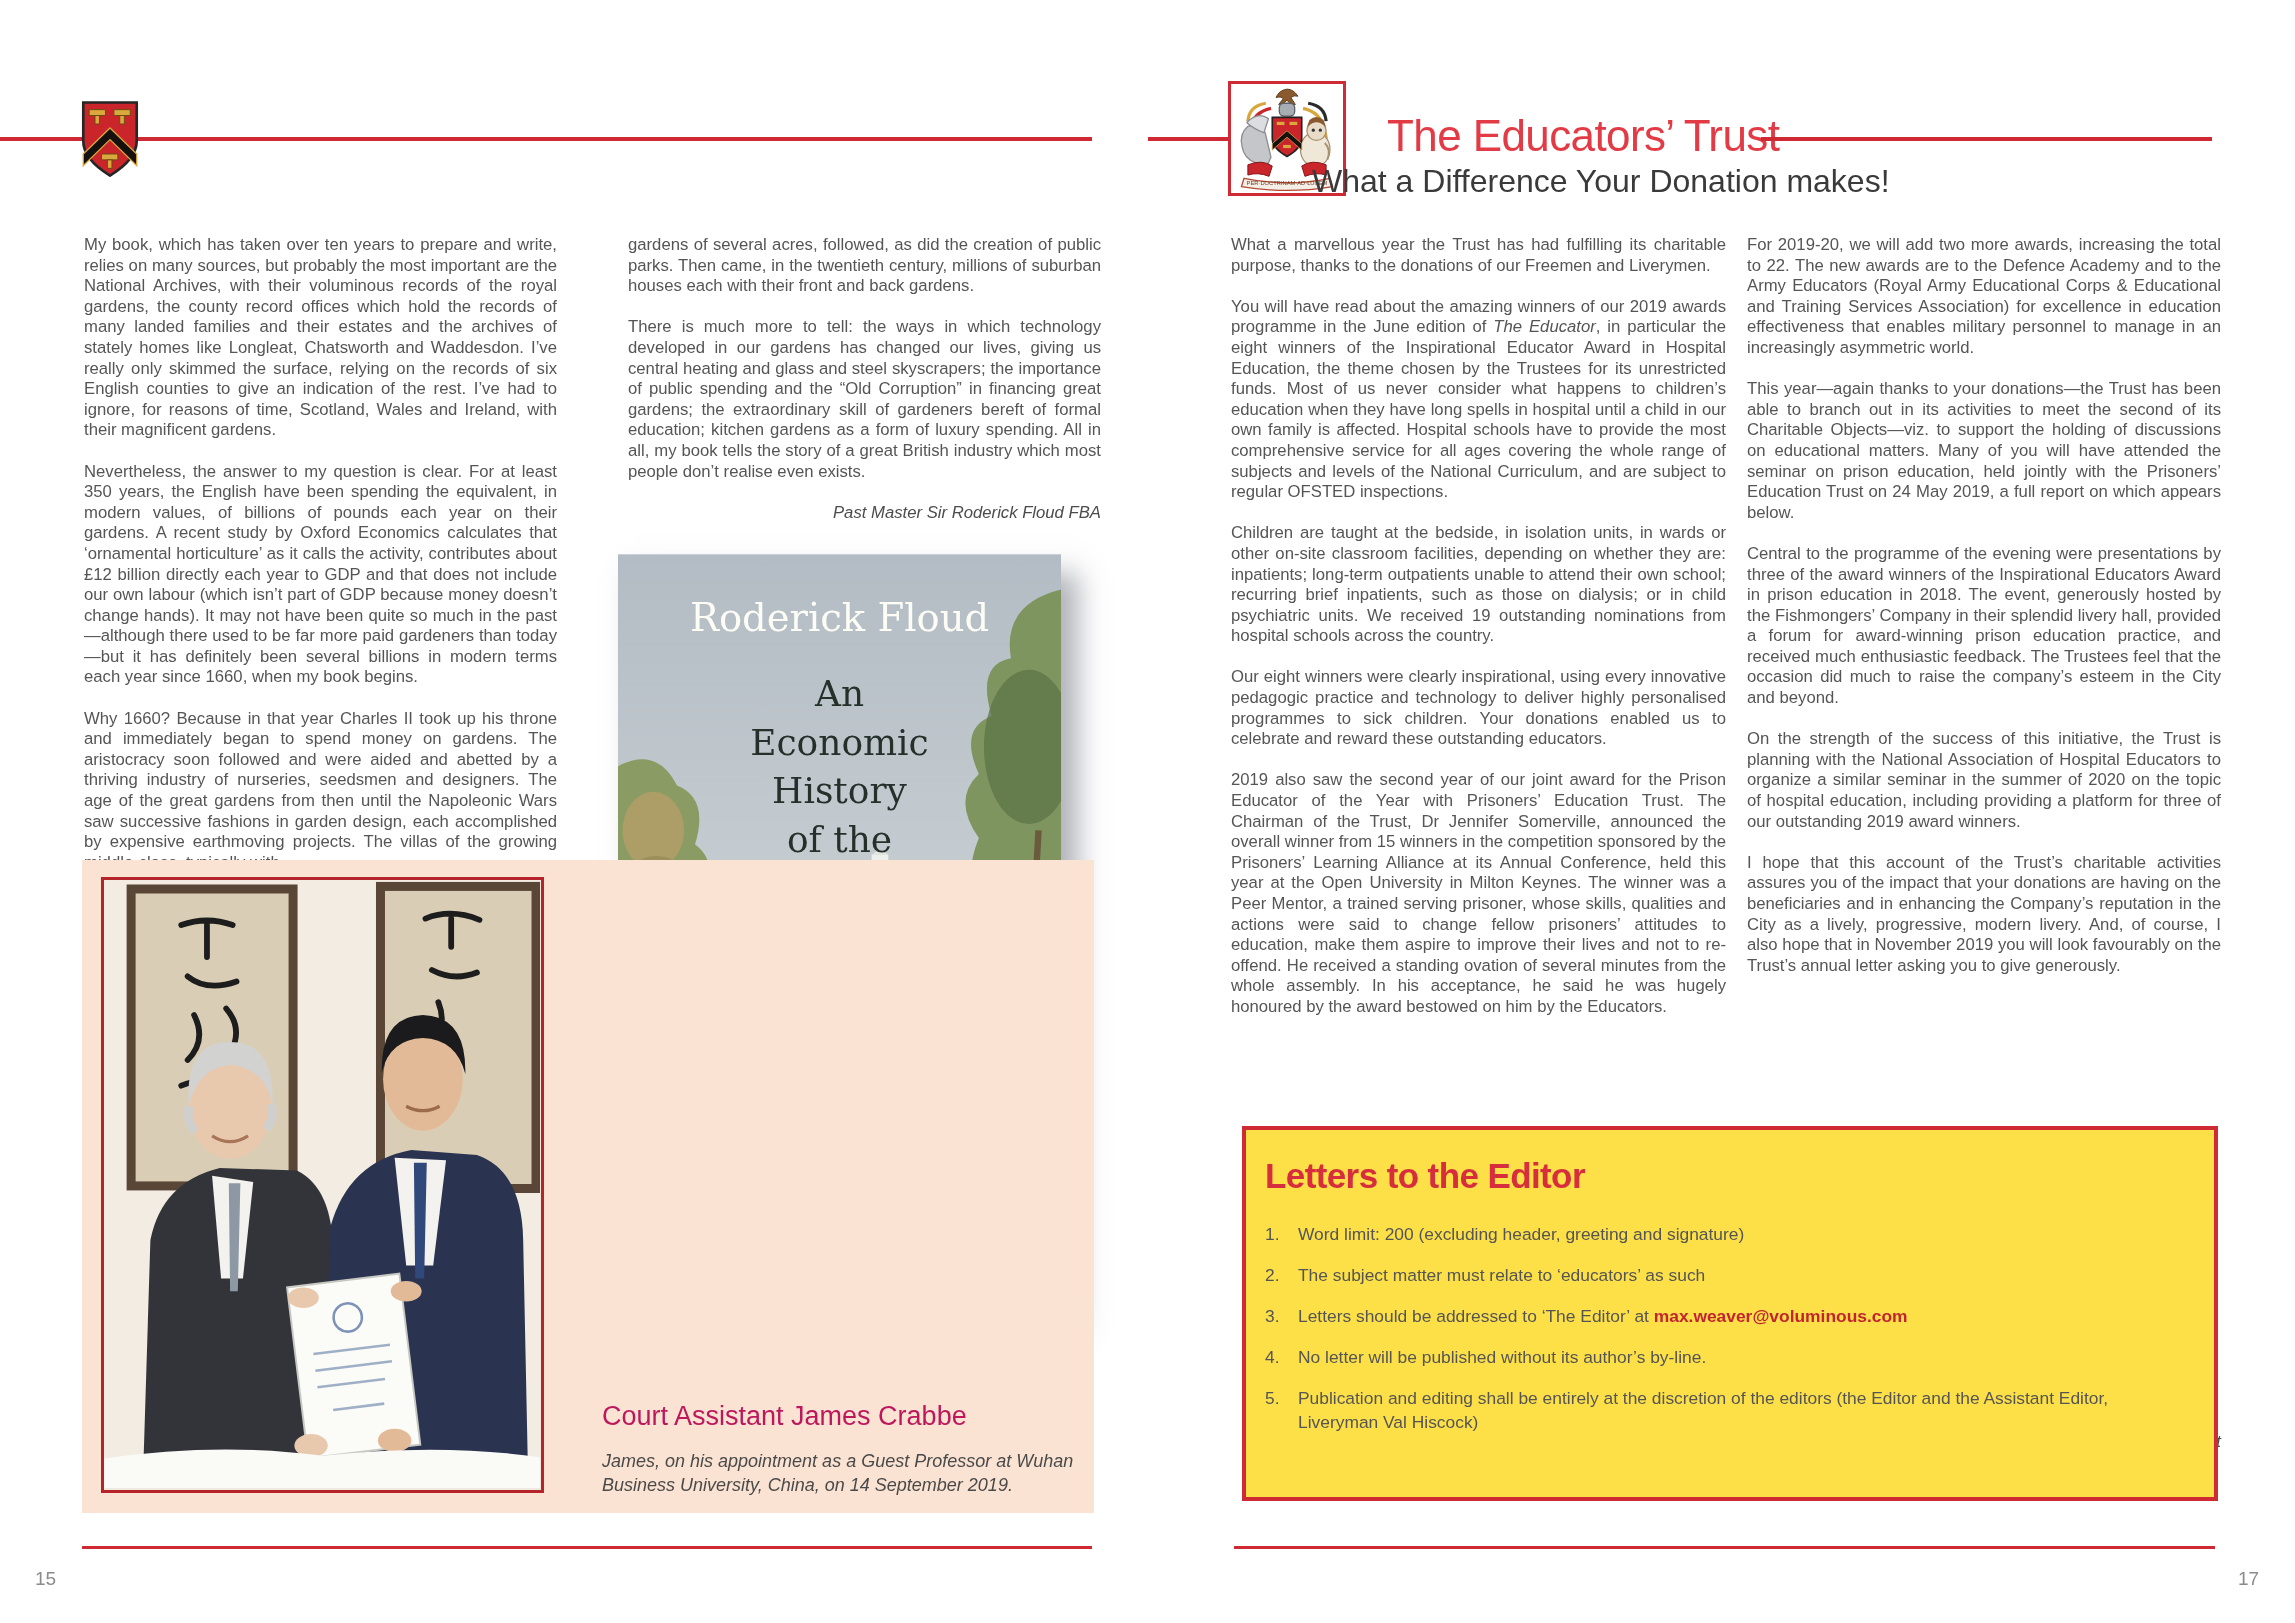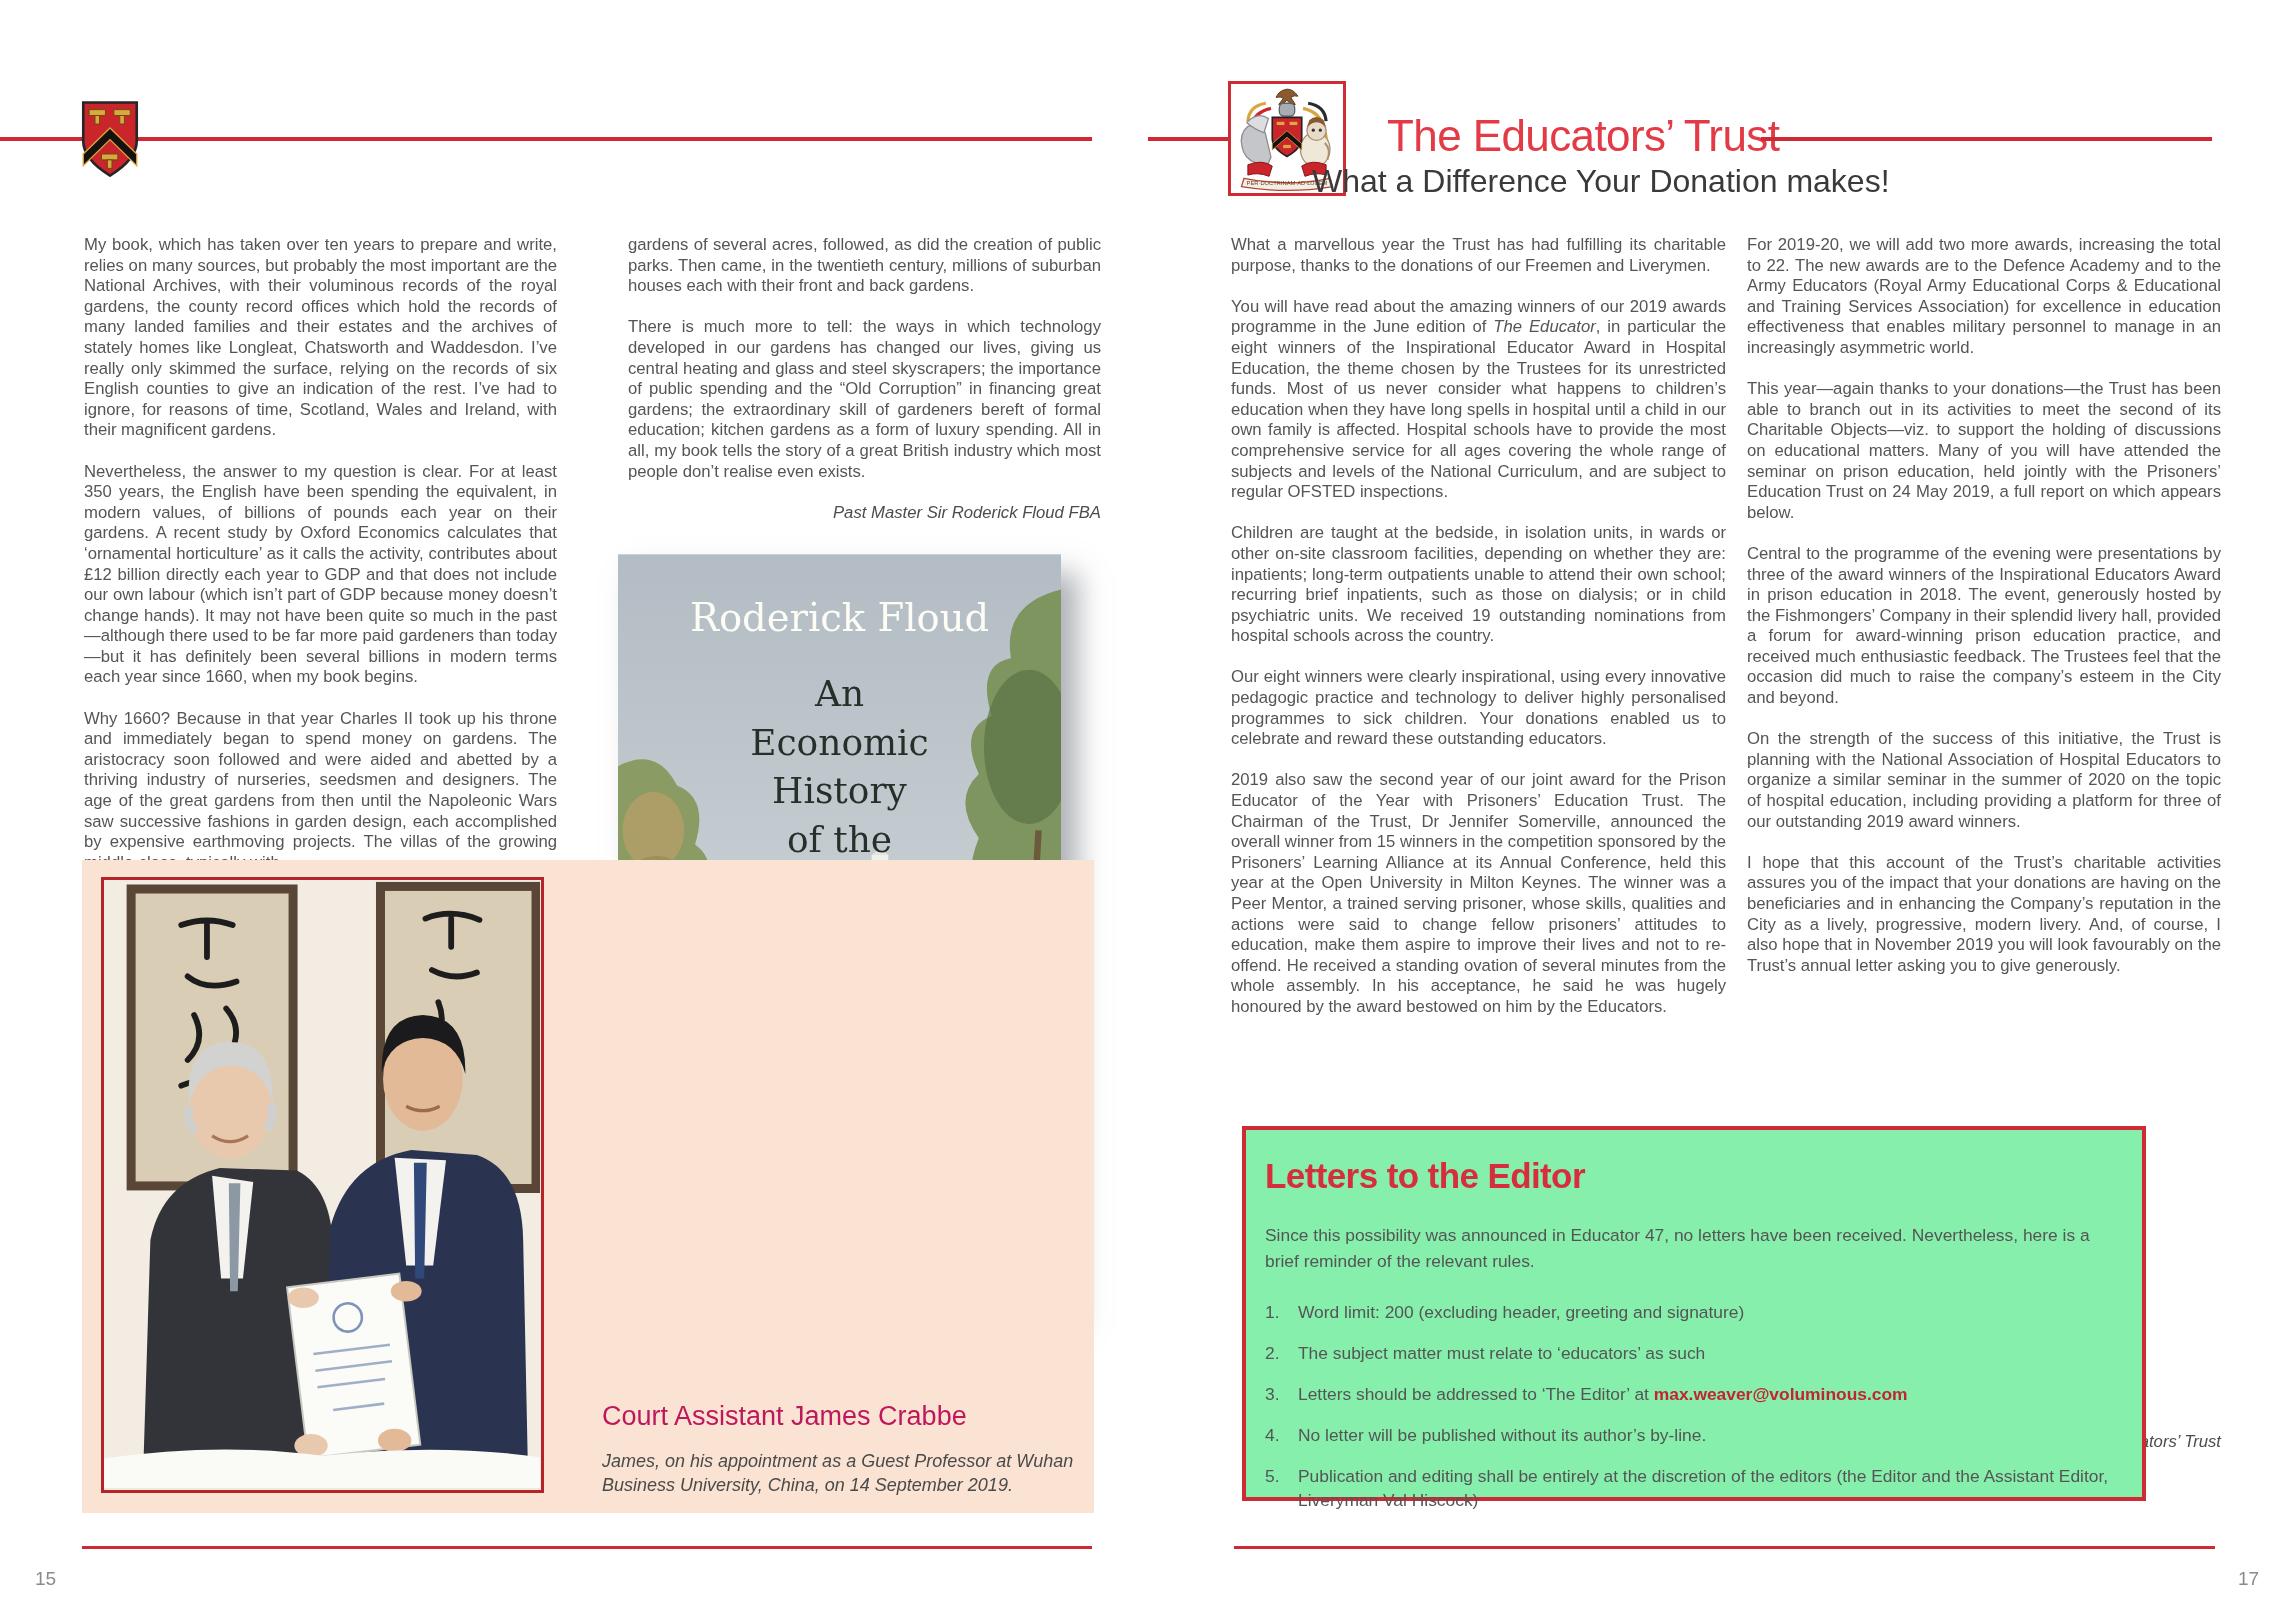--- a/index.html
+++ b/index.html
@@ -23,22 +23,22 @@
   .book-cover{position:absolute;left:618px;top:554px;width:443px;height:755px;
               box-shadow:16.7px 19px 26px rgba(95,100,112,.5);}
   
   .peach-panel{position:absolute;left:82px;top:860px;width:1012px;height:653px;background:#fbe3d3;}
   .photo-frame{position:absolute;left:101px;top:877px;width:443px;height:616px;
                border:3.9px solid #b5232b;box-sizing:border-box;background:#efe9df;}
   .caption{position:absolute;left:602px;top:1401px;width:479px;}
   .caption-h{font-size:27px;color:#be185d;margin:0 0 16.7px 0;font-weight:normal;}
   .caption-t{font-style:italic;font-size:18px;line-height:24.4px;color:#4a4a4a;margin:0;}
   
-  .letters-box{position:absolute;left:1242px;top:1126px;width:904px;height:375px;
-               border:4.5px solid #cf2b34;background:#86efac;box-sizing:border-box;
+  .letters-box{position:absolute;left:1242px;top:1126px;width:976px;height:375px;
+               border:4.5px solid #cf2b34;background:#fde047;box-sizing:border-box;
                padding:16.7px 19px 0 19px;}
   .letters-h{font-size:35px;color:#d62e3c;font-weight:bold;letter-spacing:-0.6px;margin:9px 0 26px 0;}
   .letters-intro{font-size:17.4px;line-height:26px;color:#555;margin:0 0 26px 0;max-width:919px;}
   .rule-item{display:flex;font-size:17.4px;line-height:24.4px;color:#555;margin-bottom:16.7px;max-width:861px;}
   .rule-num{flex:0 0 33px;}
   .rule-text{flex:1;}
   .email{font-weight:bold;color:#c22430;text-decoration:none;}
   
   .pagenum{position:absolute;font-size:19px;color:#8b8b8b;}
 </style>
@@ -294,21 +294,20 @@
     <p class="body-p">For 2019-20, we will add two more awards, increasing the total to 22. The new awards are to the Defence Academy and to the Army Educators (Royal Army Educational Corps &amp; Educational and Training Services Association) for excellence in education effectiveness that enables military personnel to manage in an increasingly asymmetric world.</p>
     <p class="body-p">This year—again thanks to your donations—the Trust has been able to branch out in its activities to meet the second of its Charitable Objects—viz. to support the holding of discussions on educational matters. Many of you will have attended the seminar on prison education, held jointly with the Prisoners’ Education Trust on 24 May 2019, a full report on which appears below.</p>
     <p class="body-p">Central to the programme of the evening were presentations by three of the award winners of the Inspirational Educators Award in prison education in 2018. The event, generously hosted by the Fishmongers’ Company in their splendid livery hall, provided a forum for award-winning prison education practice, and received much enthusiastic feedback. The Trustees feel that the occasion did much to raise the company’s esteem in the City and beyond.</p>
     <p class="body-p">On the strength of the success of this initiative, the Trust is planning with the National Association of Hospital Educators to organize a similar seminar in the summer of 2020 on the topic of hospital education, including providing a platform for three of our outstanding 2019 award winners.</p>
     <p class="body-p">I hope that this account of the Trust’s charitable activities assures you of the impact that your donations are having on the beneficiaries and in enhancing the Company’s reputation in the City as a lively, progressive, modern livery. And, of course, I also hope that in November 2019 you will look favourably on the Trust’s annual letter asking you to give generously.</p>
   </div>
   <div class="abs byline" style="left:1747px;top:1432px;width:474px;">Dr Jennifer Somerville, Chairman of Educators’ Trust</div>
 
   <div class="letters-box">
     <h2 class="letters-h">Letters to the Editor</h2>
-    <p class="letters-intro">Since this possibility was announced in Educator 47, no letters have been received. Nevertheless, here is a brief reminder of the relevant rules.</p>
     <div class="rule-item">
       <span class="rule-num">1.</span>
       <span class="rule-text">Word limit: 200 (excluding header, greeting and signature)</span>
     </div>
     <div class="rule-item">
       <span class="rule-num">2.</span>
       <span class="rule-text">The subject matter must relate to ‘educators’ as such</span>
     </div>
     <div class="rule-item">
       <span class="rule-num">3.</span>

